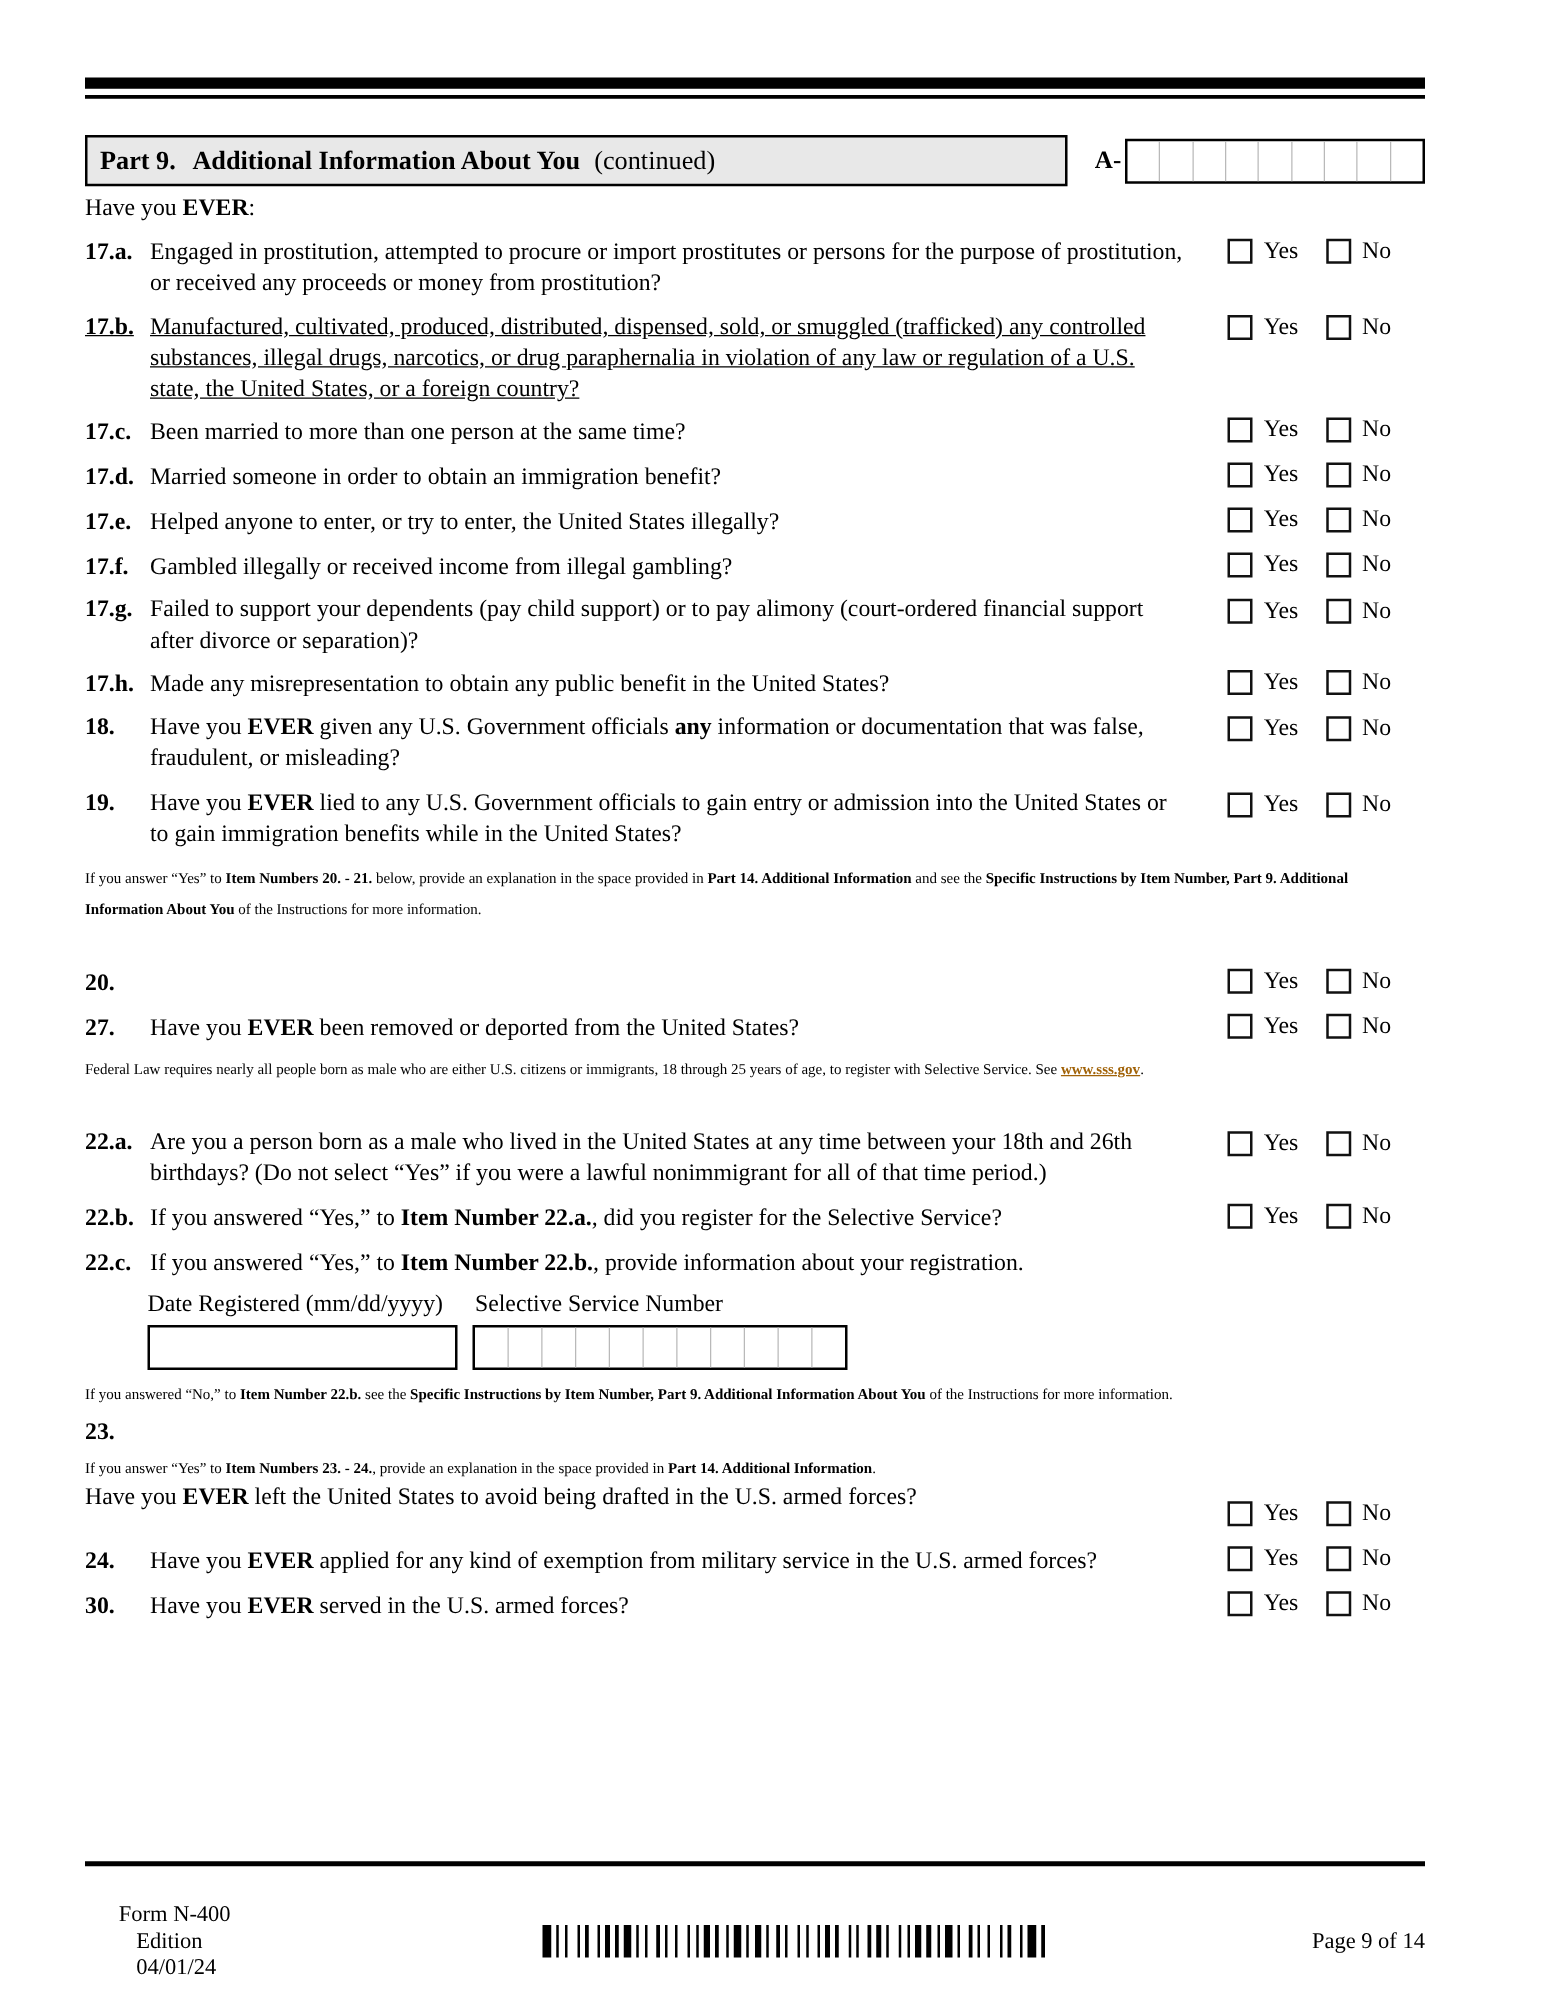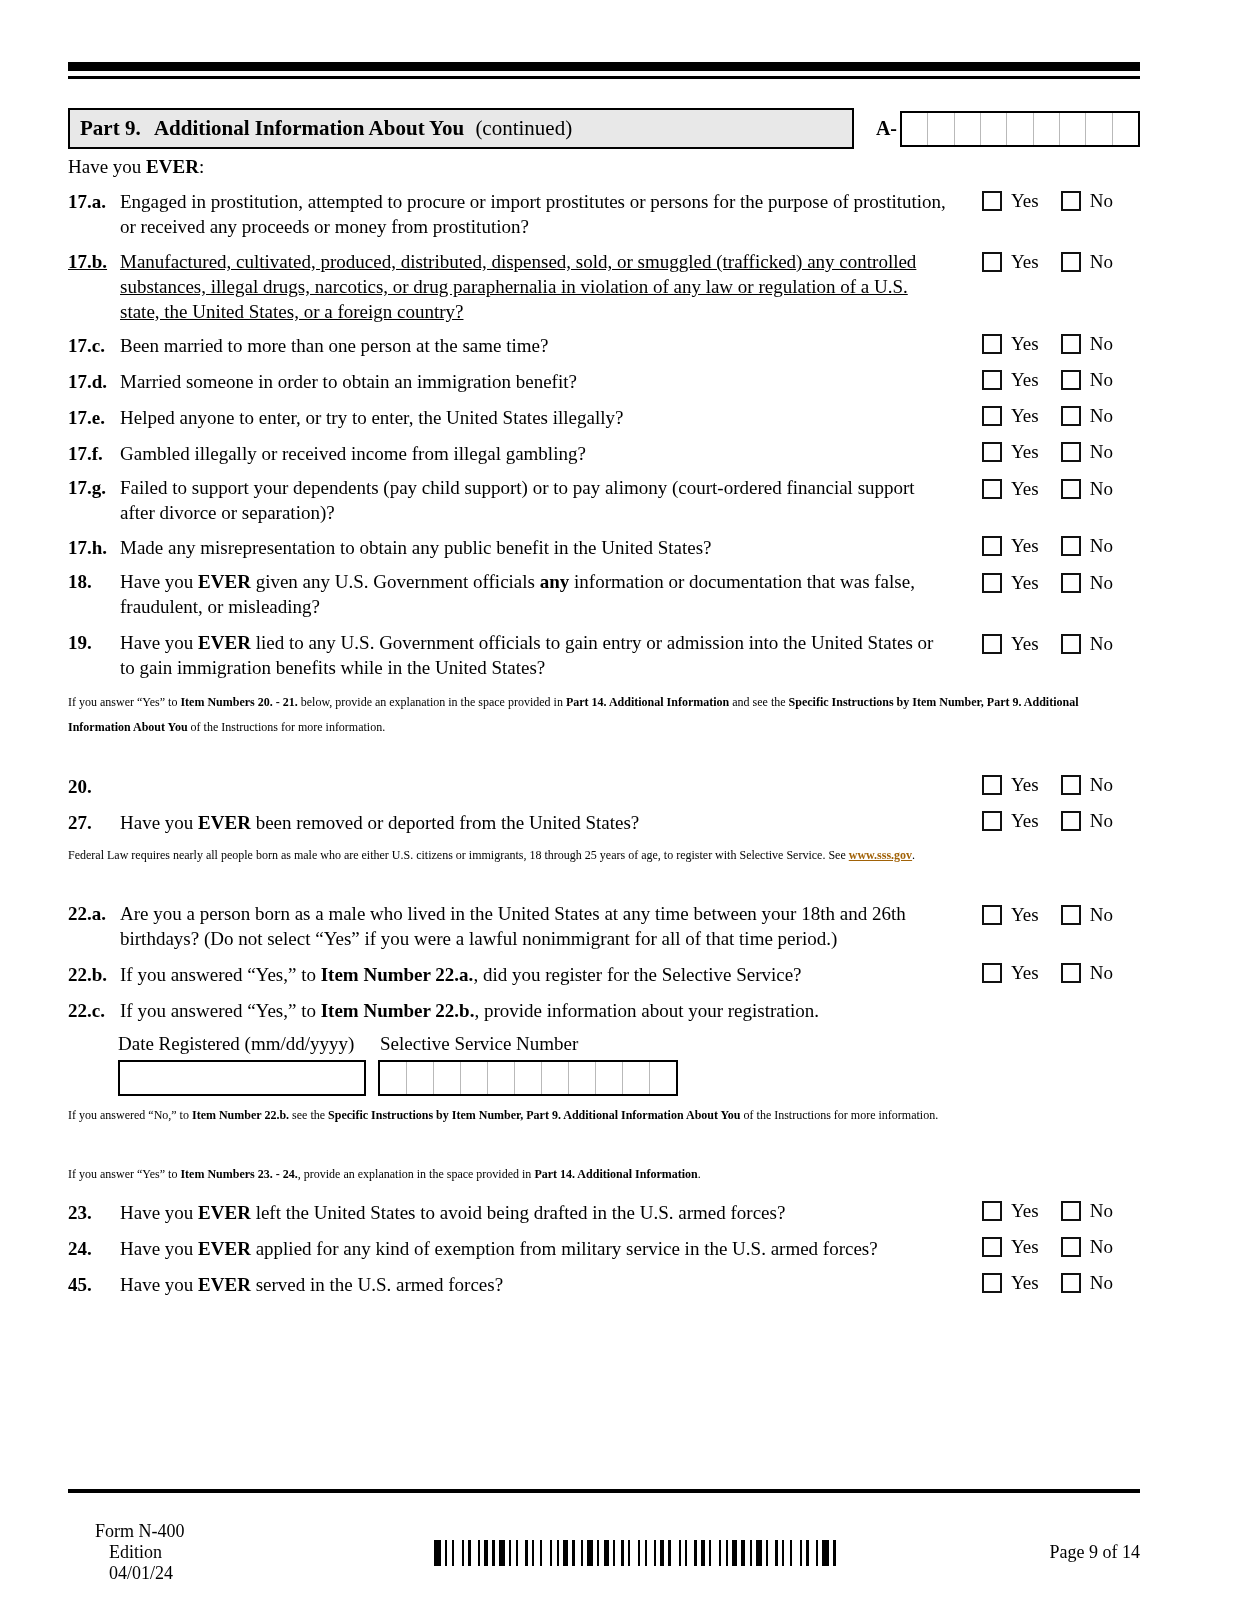--- a/index.html
+++ b/index.html
@@ -439,21 +439,21 @@
         <span class="cell" style="flex: 1 1 0px;"></span>
         <span class="cell" style="flex: 1 1 0px;"></span>
         <span class="cell" style="flex: 1 1 0px;"></span>
       </div>
   </div>
 
   <div class="para" style="top:1103px;">If you answered “No,” to <b>Item Number 22.b.</b> see the <b>Specific Instructions by Item Number, Part 9. Additional Information About You</b> of the Instructions for more information.</div>
 
   <div class="para" style="top:1162px;">If you answer “Yes” to <b>Item Numbers 23. - 24.</b>, provide an explanation in the space provided in <b>Part 14. Additional Information</b>.</div>
 
-  <div class="qrow" style="top:1200px;">
+  <div class="qrow" style="top:1133px;flex-direction:column;">
     <div class="qnum">23.</div>
     <div class="qtext">Have you <b>EVER</b> left the United States to avoid being drafted in the U.S. armed forces?</div>
   </div>
   <div class="yn" style="top:1201px;">
     <span class="chk"></span>
     <span class="lbl">Yes</span>
     <span class="chk"></span>
     <span class="lbl last">No</span>
   </div>
 
@@ -462,21 +462,21 @@
     <div class="qtext">Have you <b>EVER</b> applied for any kind of exemption from military service in the U.S. armed forces?</div>
   </div>
   <div class="yn" style="top:1237px;">
     <span class="chk"></span>
     <span class="lbl">Yes</span>
     <span class="chk"></span>
     <span class="lbl last">No</span>
   </div>
 
   <div class="qrow" style="top:1272px;">
-    <div class="qnum">45.</div>
+    <div class="qnum">30.</div>
     <div class="qtext">Have you <b>EVER</b> served in the U.S. armed forces?</div>
   </div>
   <div class="yn" style="top:1273px;">
     <span class="chk"></span>
     <span class="lbl">Yes</span>
     <span class="chk"></span>
     <span class="lbl last">No</span>
   </div>
 
   <div class="footer-rule"></div>

